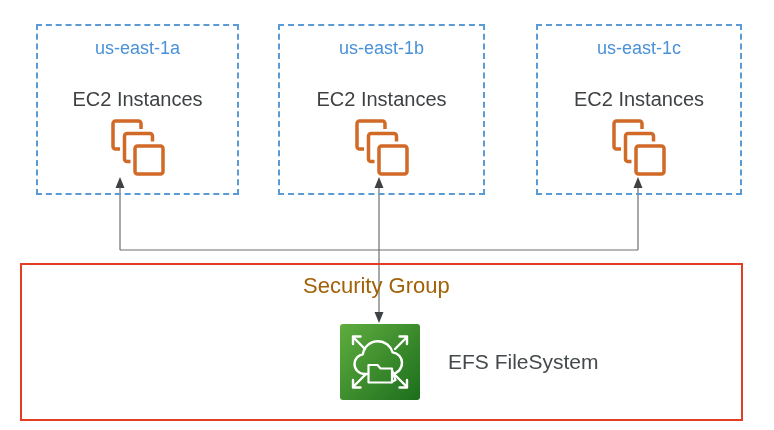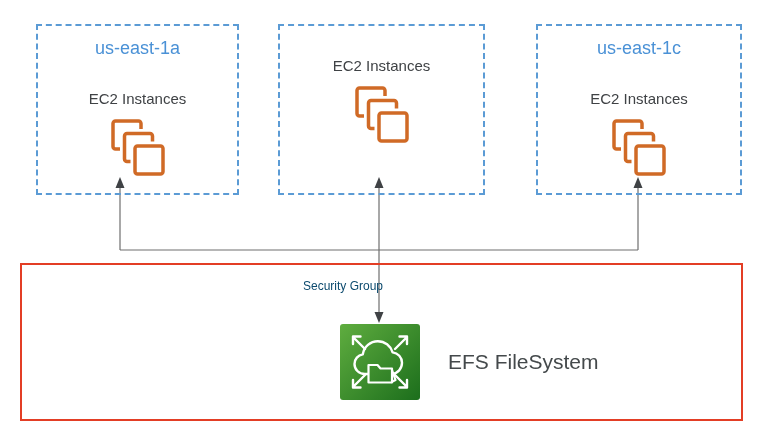--- a/index.html
+++ b/index.html
@@ -13,34 +13,34 @@
     border:2px dashed #5B9BD5; box-sizing:border-box;
     text-align:center; background:transparent;
   }
   .zone-1 { left:36px;  width:203px; }
   .zone-2 { left:278px; width:207px; }
   .zone-3 { left:536px; width:206px;text-align:center; }
   .zone-label {
     margin-top:12px; font-size:18px; line-height:21px; color:#4A91D6;
   }
   .zone-sublabel {
-    margin-top:29px; font-size:15px; line-height:22px; color:#3F4245;
+    margin-top:29px; font-size:20px; line-height:22px; color:#3F4245;
   }
   .ec2-icon-wrap { margin-top:9px; line-height:0; }
   #connector-layer {
     position:absolute; left:0; top:0; width:774px; height:430px;
     pointer-events:none;
   }
   .security-group {
     position:absolute; left:20px; top:263px; width:723px; height:158px;
     border:2px solid #E33E25; box-sizing:border-box; background:transparent;
   }
   .security-label {
     position:absolute; left:303px; top:274px;
-    font-size:12px; line-height:24px; color:#0c4a6e;
+    font-size:22px; line-height:24px; color:#a16207;
   }
   .efs-icon-wrap {
     position:absolute; left:340px; top:324px; width:80px; height:76px; line-height:0;
   }
   .efs-label {
     position:absolute; left:448px; top:349px;
     font-size:21px; line-height:25px; color:#44494B;
   }
 </style>
 </head>
@@ -71,20 +71,21 @@
         <rect x="13.5" y="14.5" width="28" height="28" rx="2.5" stroke="#ffffff" stroke-width="9"></rect>
         <rect x="13.5" y="14.5" width="28" height="28" rx="2.5" stroke="#D06A26" stroke-width="3.5"></rect>
         <rect x="24" y="27" width="28" height="28" rx="2.5" stroke="#ffffff" stroke-width="9"></rect>
         <rect x="24" y="27" width="28" height="28" rx="2.5" stroke="#D06A26" stroke-width="3.5"></rect>
       </g>
     </svg>
   </div>
 </div>
 
 <div class="zone zone-2">
+  <div class="zone-label">us-east-1b</div>
   <div class="zone-sublabel">EC2 Instances</div>
   <div class="ec2-icon-wrap">
     <svg width="54" height="58" viewBox="0 0 54 58">
       <g fill="#ffffff" stroke-linejoin="round">
         <rect x="2" y="2" width="28" height="28" rx="2.5" stroke="#D06A26" stroke-width="3.5"></rect>
         <rect x="13.5" y="14.5" width="28" height="28" rx="2.5" stroke="#ffffff" stroke-width="9"></rect>
         <rect x="13.5" y="14.5" width="28" height="28" rx="2.5" stroke="#D06A26" stroke-width="3.5"></rect>
         <rect x="24" y="27" width="28" height="28" rx="2.5" stroke="#ffffff" stroke-width="9"></rect>
         <rect x="24" y="27" width="28" height="28" rx="2.5" stroke="#D06A26" stroke-width="3.5"></rect>
       </g>

